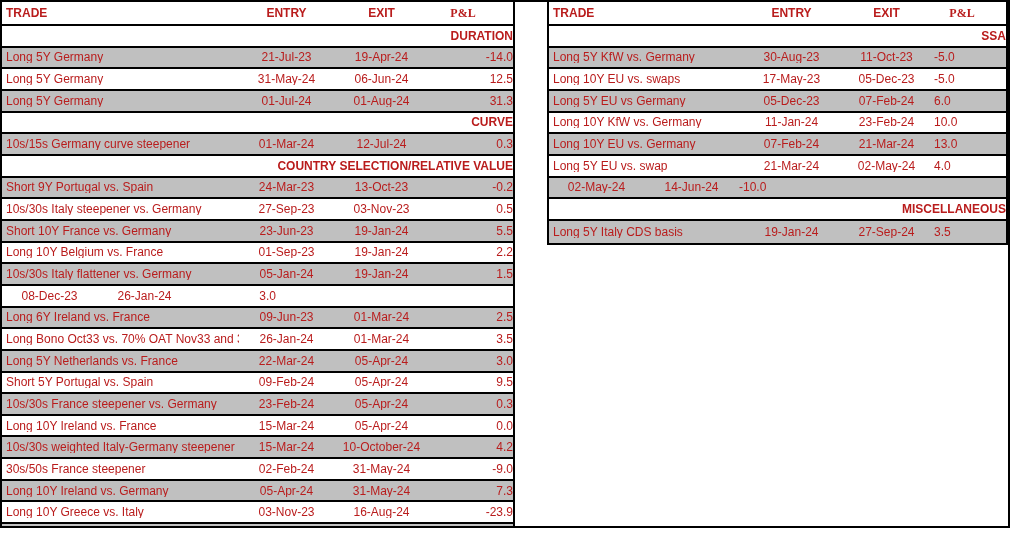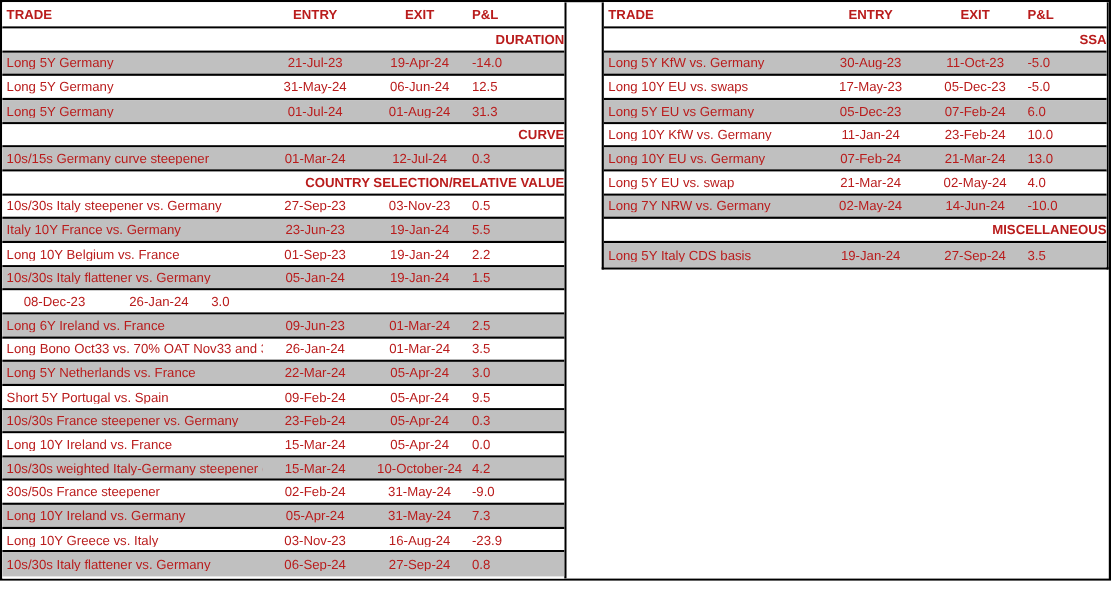--- a/index.html
+++ b/index.html
@@ -39,23 +39,23 @@
     border-bottom: 2px solid #000;
     background: #fff;
   }
   .row.head { height: 24px; font-weight: bold; }
   .row.section-row { font-weight: bold; text-align: right; }
   .row.alt { background: #C0C0C0; }
   .tbody .row:last-child { border-bottom: none; }
   .cell { white-space: nowrap; overflow: hidden; line-height: 1; }
   .col-trade { flex: 1 1 auto; padding-left: 4px; min-width: 0; }
   .col-entry, .col-exit { flex: 0 0 95px; width: 95px; text-align: center; }
-  .left  .col-pnl { flex: 0 0 84px; width: 84px; text-align: left; padding-right: 20px; }
+  .left  .col-pnl { flex: 0 0 84px; width: 84px; text-align: right; }
   .right .col-pnl { flex: 0 0 72px; width: 72px; text-align: left; padding-right: 12px; }
-  .row.head .col-pnl { text-align: left; padding-right: 16px; }
+  .row.head .col-pnl { text-align: center; padding-right: 16px; font-family: Liberation Serif, serif; }
 </style>
 </head>
 <body>
 
 <div class="canvas">
 
   <div class="ttable left">
     <div class="row head">
       <div class="cell col-trade">TRADE</div>
       <div class="cell col-entry">ENTRY</div>
@@ -89,28 +89,34 @@
         </div>
         <div class="row data-row alt">
           <div class="cell col-trade">10s/15s Germany curve steepener</div>
           <div class="cell col-entry">01-Mar-24</div>
           <div class="cell col-exit">12-Jul-24</div>
           <div class="cell col-pnl">0.3</div>
         </div>
         <div class="row section-row">
           <div class="cell col-trade">COUNTRY SELECTION/RELATIVE VALUE</div>
         </div>
+        <div class="row data-row alt">
+          <div class="cell col-trade">Short 9Y Portugal vs. Spain</div>
+          <div class="cell col-entry">24-Mar-23</div>
+          <div class="cell col-exit">13-Oct-23</div>
+          <div class="cell col-pnl">-0.2</div>
+        </div>
         <div class="row data-row">
           <div class="cell col-trade">10s/30s Italy steepener vs. Germany</div>
           <div class="cell col-entry">27-Sep-23</div>
           <div class="cell col-exit">03-Nov-23</div>
           <div class="cell col-pnl">0.5</div>
         </div>
         <div class="row data-row alt">
-          <div class="cell col-trade">Italy 10Y France vs. Germany</div>
+          <div class="cell col-trade">Short 10Y France vs. Germany</div>
           <div class="cell col-entry">23-Jun-23</div>
           <div class="cell col-exit">19-Jan-24</div>
           <div class="cell col-pnl">5.5</div>
         </div>
         <div class="row data-row">
           <div class="cell col-trade">Long 10Y Belgium vs. France</div>
           <div class="cell col-entry">01-Sep-23</div>
           <div class="cell col-exit">19-Jan-24</div>
           <div class="cell col-pnl">2.2</div>
         </div>
@@ -235,21 +241,20 @@
           <div class="cell col-exit">21-Mar-24</div>
           <div class="cell col-pnl">13.0</div>
         </div>
         <div class="row data-row">
           <div class="cell col-trade">Long 5Y EU vs. swap</div>
           <div class="cell col-entry">21-Mar-24</div>
           <div class="cell col-exit">02-May-24</div>
           <div class="cell col-pnl">4.0</div>
         </div>
         <div class="row data-row alt">
-          <div class="cell col-trade">Long 7Y NRW vs. Germany</div>
           <div class="cell col-entry">02-May-24</div>
           <div class="cell col-exit">14-Jun-24</div>
           <div class="cell col-pnl">-10.0</div>
         </div>
         <div class="row section-row">
           <div class="cell col-trade">MISCELLANEOUS</div>
         </div>
         <div class="row data-row alt">
           <div class="cell col-trade">Long 5Y Italy CDS basis</div>
           <div class="cell col-entry">19-Jan-24</div>

